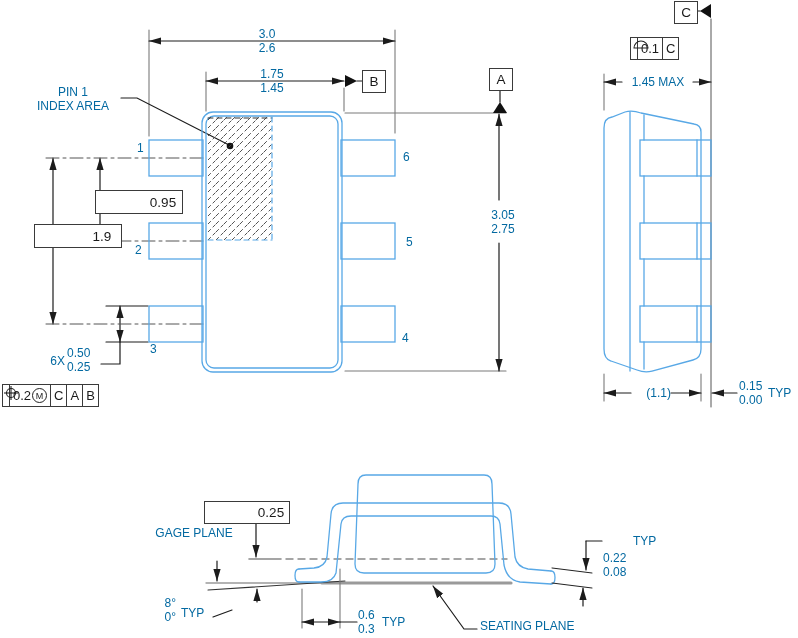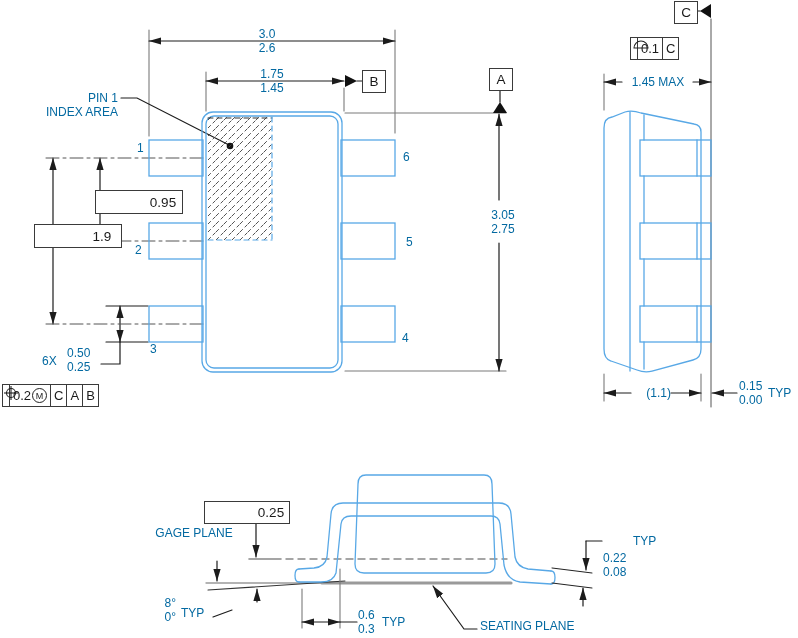--- a/index.html
+++ b/index.html
@@ -160,21 +160,21 @@
       <line x1="302" y1="622" x2="340" y2="622" marker-start="url(#ah)" marker-end="url(#ah)"></line>
       <line x1="340" y1="622" x2="357" y2="622"></line>
       <path d="M477,629 L464,629 L433,586" marker-end="url(#ah)"></path>
       <line x1="586" y1="541" x2="586" y2="570" marker-end="url(#ah)"></line>
       <line x1="586" y1="541" x2="602" y2="541"></line>
       <line x1="583" y1="606" x2="583" y2="588" marker-end="url(#ah)"></line>
     </g>
   </g>
 </svg>
 
-<div class="txt" style="left:28px;top:91px;width:90px;text-align:right;"><span>PIN 1</span><br><span>INDEX AREA</span></div>
+<div class="txt" style="left:28px;top:85px;width:90px;text-align:center;"><span>PIN 1</span><br><span>INDEX AREA</span></div>
 
 <div class="txt stack" style="left:247px;top:27px;width:40px;"><span>3.0</span><br><span>2.6</span></div>
 
 <div class="txt stack" style="left:252px;top:67px;width:40px;"><span>1.75</span><br><span>1.45</span></div>
 
 <div class="datumbox" style="left:362px;top:70px;">
       <span>B</span>
     </div>
 <div class="datumbox" style="left:489px;top:68px;">
       <span>A</span>
@@ -184,21 +184,21 @@
 
 <div class="txt" style="left:68px;top:194px;width:24px;text-align:right;margin-left:34px;">2X</div>
 <div class="boxed" style="left:95px;top:190px;width:38px;height:22px;">
       <span>0.95</span>
     </div>
 
 <div class="boxed" style="left:34px;top:224px;width:38px;height:22px;">
       <span>1.9</span>
     </div>
 
-<div class="txt" style="left:42px;top:354px;width:23px;">6X</div>
+<div class="txt" style="left:42px;top:354px;width:23px;text-align:right;">6X</div>
 <div class="txt" style="left:67px;top:346px;"><span>0.50</span><br><span>0.25</span></div>
 
 <div class="fcf" style="left:2px;top:384px;">
   <div class="cell">
         <svg width="16" height="16">
           <circle cx="8" cy="8" r="4.5" fill="none" stroke="#222" stroke-width="1.1"></circle>
           <line x1="8" y1="1" x2="8" y2="15" stroke="#222" stroke-width="1.1"></line>
           <line x1="1" y1="8" x2="15" y2="8" stroke="#222" stroke-width="1.1"></line>
         </svg>
       </div>

